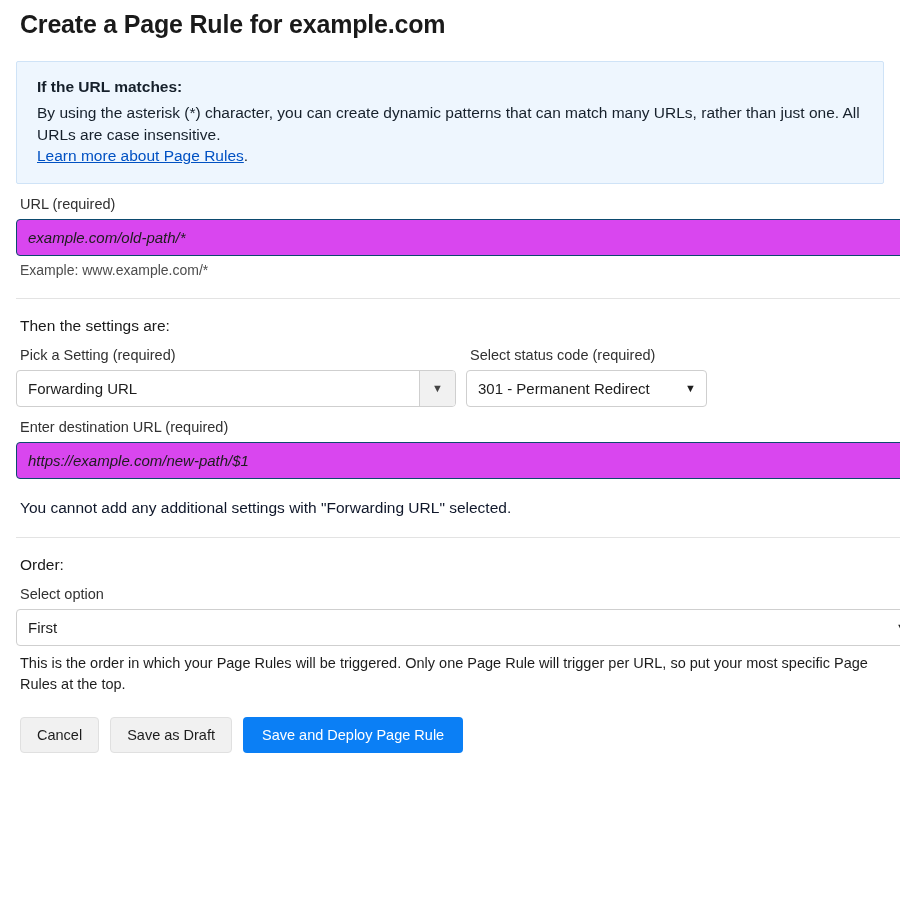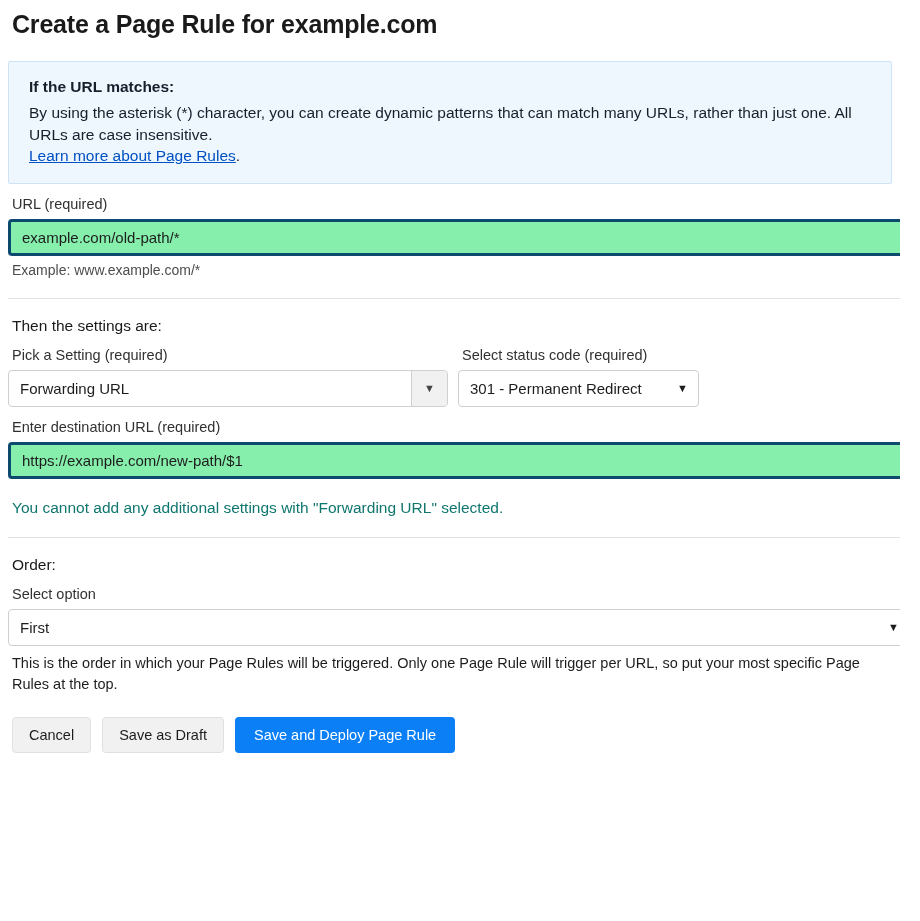--- a/index.html
+++ b/index.html
@@ -8,21 +8,21 @@
     padding: 0;
     width: 920px;
     height: 921px;
     background: #ffffff;
     font-family: "Liberation Sans", sans-serif;
     color: #1d1d1d;
   }
   .page {
     width: 900px;
     height: 921px;
-    padding: 0 8px;
+    padding: 0 16px;
     position: relative;
     overflow: hidden;
   }
   .page-title {
     font-size: 25px;
     font-weight: bold;
     color: #1a1a1a;
     margin: 10px 0 0 4px;
     letter-spacing: -0.2px;
   }
@@ -56,29 +56,30 @@
 
   
   .field-label {
     font-size: 14.5px;
     color: #313131;
     margin: 12px 0 7px 4px;
   }
   .text-input {
     width: 904px;
     height: 37px;
-    border: 3px solid #0c4a6e;
+    border: 1px solid #0c4a6e;
     border-radius: 4px;
-    background: #86efac;
+    background: #d946ef;
     font-size: 15px;
     color: #1d1d1d;
     padding: 0 11px;
     font-family: "Liberation Sans", sans-serif;
     display: flex;
     align-items: center;
+    font-style: italic;
   }
   .hint {
     font-size: 14px;
     color: #4d4d4d;
     margin: 6px 0 0 4px;
   }
   .divider {
     border: 0;
     border-top: 1px solid #e3e3e3;
     margin: 20px 0 0 0;
@@ -130,21 +131,21 @@
     padding-right: 10px;
   }
   .status-select .caret {
     font-size: 11px;
     color: #1d1d1d;
     margin-left: 2px;
   }
 
   .note {
     font-size: 15.5px;
-    color: #0f766e;
+    color: #0f172a;
     margin: 20px 0 0 4px;
   }
 
   .order-select {
     width: 904px;
     height: 37px;
     justify-content: center;
   }
   .order-select .caret {
     padding-right: 12px;

